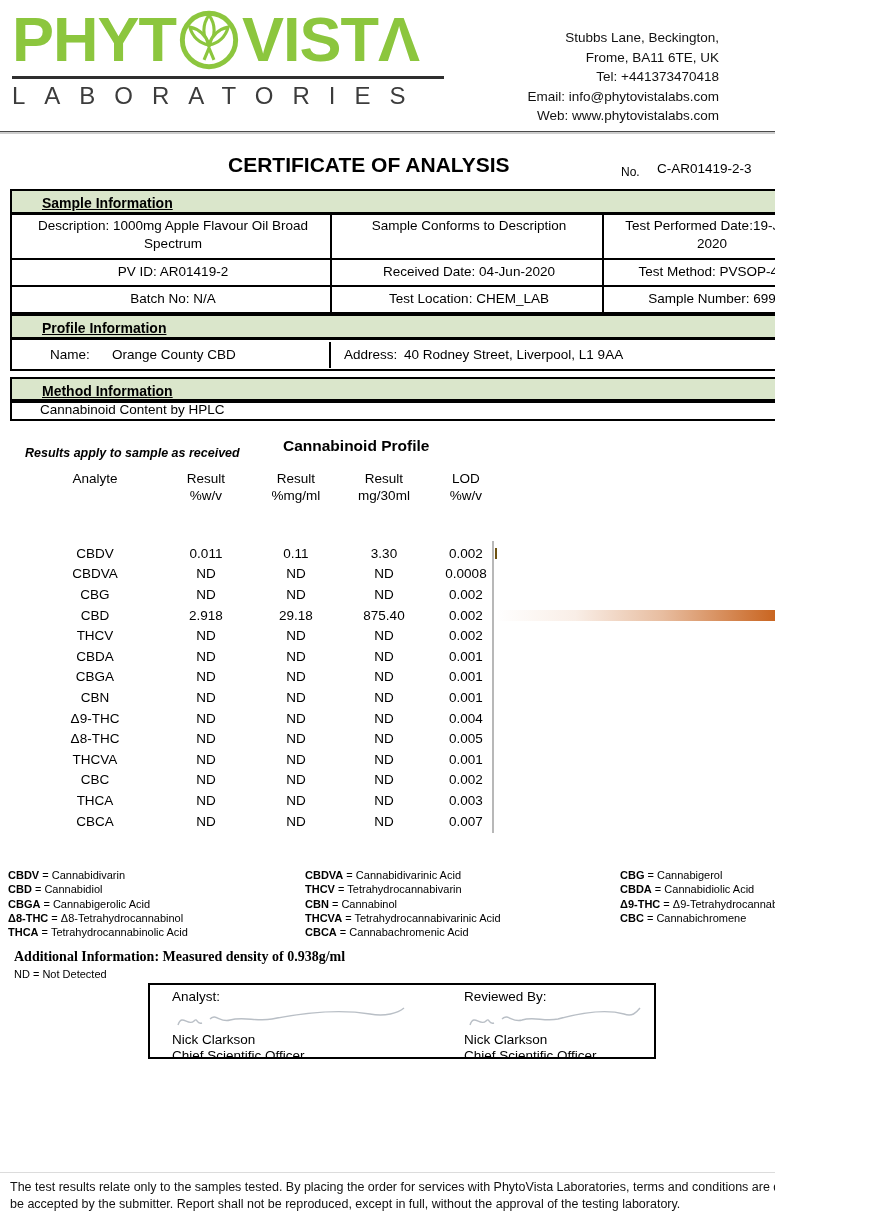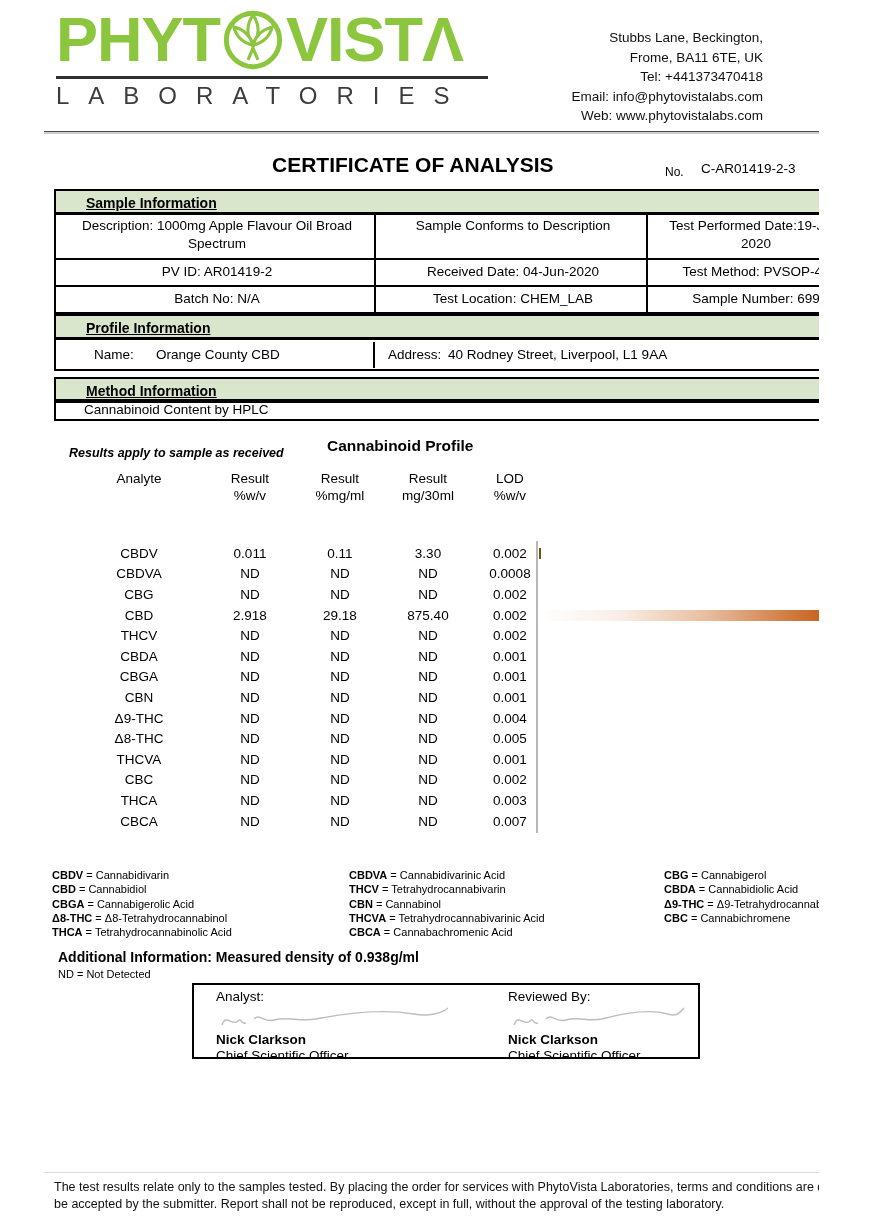--- a/index.html
+++ b/index.html
@@ -1,17 +1,17 @@
 <!DOCTYPE html>
 <html><head>
 <meta charset="utf-8">
 <style>
   * { box-sizing: border-box; margin: 0; padding: 0; }
   body { background: #ffffff; font-family: "Liberation Sans", sans-serif; }
-  .page { position: relative; width: 775px; height: 1232px; background: #fff; color: #000; overflow: hidden; margin-left: 44px; }
+  .page { position: relative; width: 775px; height: 1232px; background: #fff; color: #000; overflow: hidden; }
 
   
   .brand { position: absolute; left: 12px; top: 8px; width: 432px; }
   .brand-word { display: flex; align-items: center; font-size: 63px; font-weight: 600; color: #8CC63E; line-height: 1; letter-spacing: -1px; }
   .leaf { width: 62px; height: 62px; margin: 0 2px; flex: none; }
   .brand-sub { margin-top: 5px; border-top: 3px solid #2f2f2f; padding-top: 3px; font-size: 24px; letter-spacing: 19px; color: #3c3c3c; white-space: nowrap; }
   .contact { position: absolute; right: 56px; top: 28px; text-align: right; font-size: 13.5px; line-height: 19.5px; color: #111; }
   .head-rule { position: absolute; left: 0; top: 131px; width: 871px; height: 3px; background: #4a4a4a; border-bottom: 2px solid #cdcdcd; }
 
   
@@ -52,30 +52,30 @@
   .bar { position: absolute; left: 1px; height: 11px;
          background: linear-gradient(90deg, rgba(197,90,17,0) 0%, rgba(197,90,17,0.10) 25%, rgba(197,90,17,0.40) 52%, rgba(197,90,17,0.80) 78%, #C5590F 92%, #A84B0C 100%); }
 
   
   .legend { position: absolute; left: 8px; top: 868px; width: 858px; display: flex; font-size: 11px; line-height: 14.3px; }
   .legend-col { flex: none; }
   .legend-col.c0 { width: 297px; }
   .legend-col.c1 { width: 315px; }
 
   
-  .add-info { position: absolute; left: 14px; top: 949px; font-size: 14px; font-weight: bold; }
+  .add-info { position: absolute; left: 14px; top: 949px; font-size: 14px; font-weight: bold; font-family: Liberation Serif, serif; }
   .nd-note { position: absolute; left: 14px; top: 968px; font-size: 11px; }
 
   
   .sig-box { position: absolute; left: 148px; top: 983px; width: 508px; height: 76px; border: 2px solid #000; overflow: hidden; }
   .sig-col { position: absolute; top: 4px; font-size: 13.5px; line-height: 16px; }
   .sig-col.left { left: 22px; }
   .sig-col.right { left: 314px; }
   .sig-svg { display: block; height: 25px; margin-top: 1px; }
-  .sig-name { margin-top: 1px; font-weight: bold; }
+  .sig-name { margin-top: 1px; }
 
   
   .foot-rule { position: absolute; left: 0; top: 1172px; width: 871px; height: 1px; background: #dcdcdc; }
   .footer { position: absolute; left: 10px; top: 1179px; width: 828px; font-size: 12.5px; line-height: 16.5px; color: #111; }
 </style>
 </head>
 <body>
 
 <div class="page">
 

